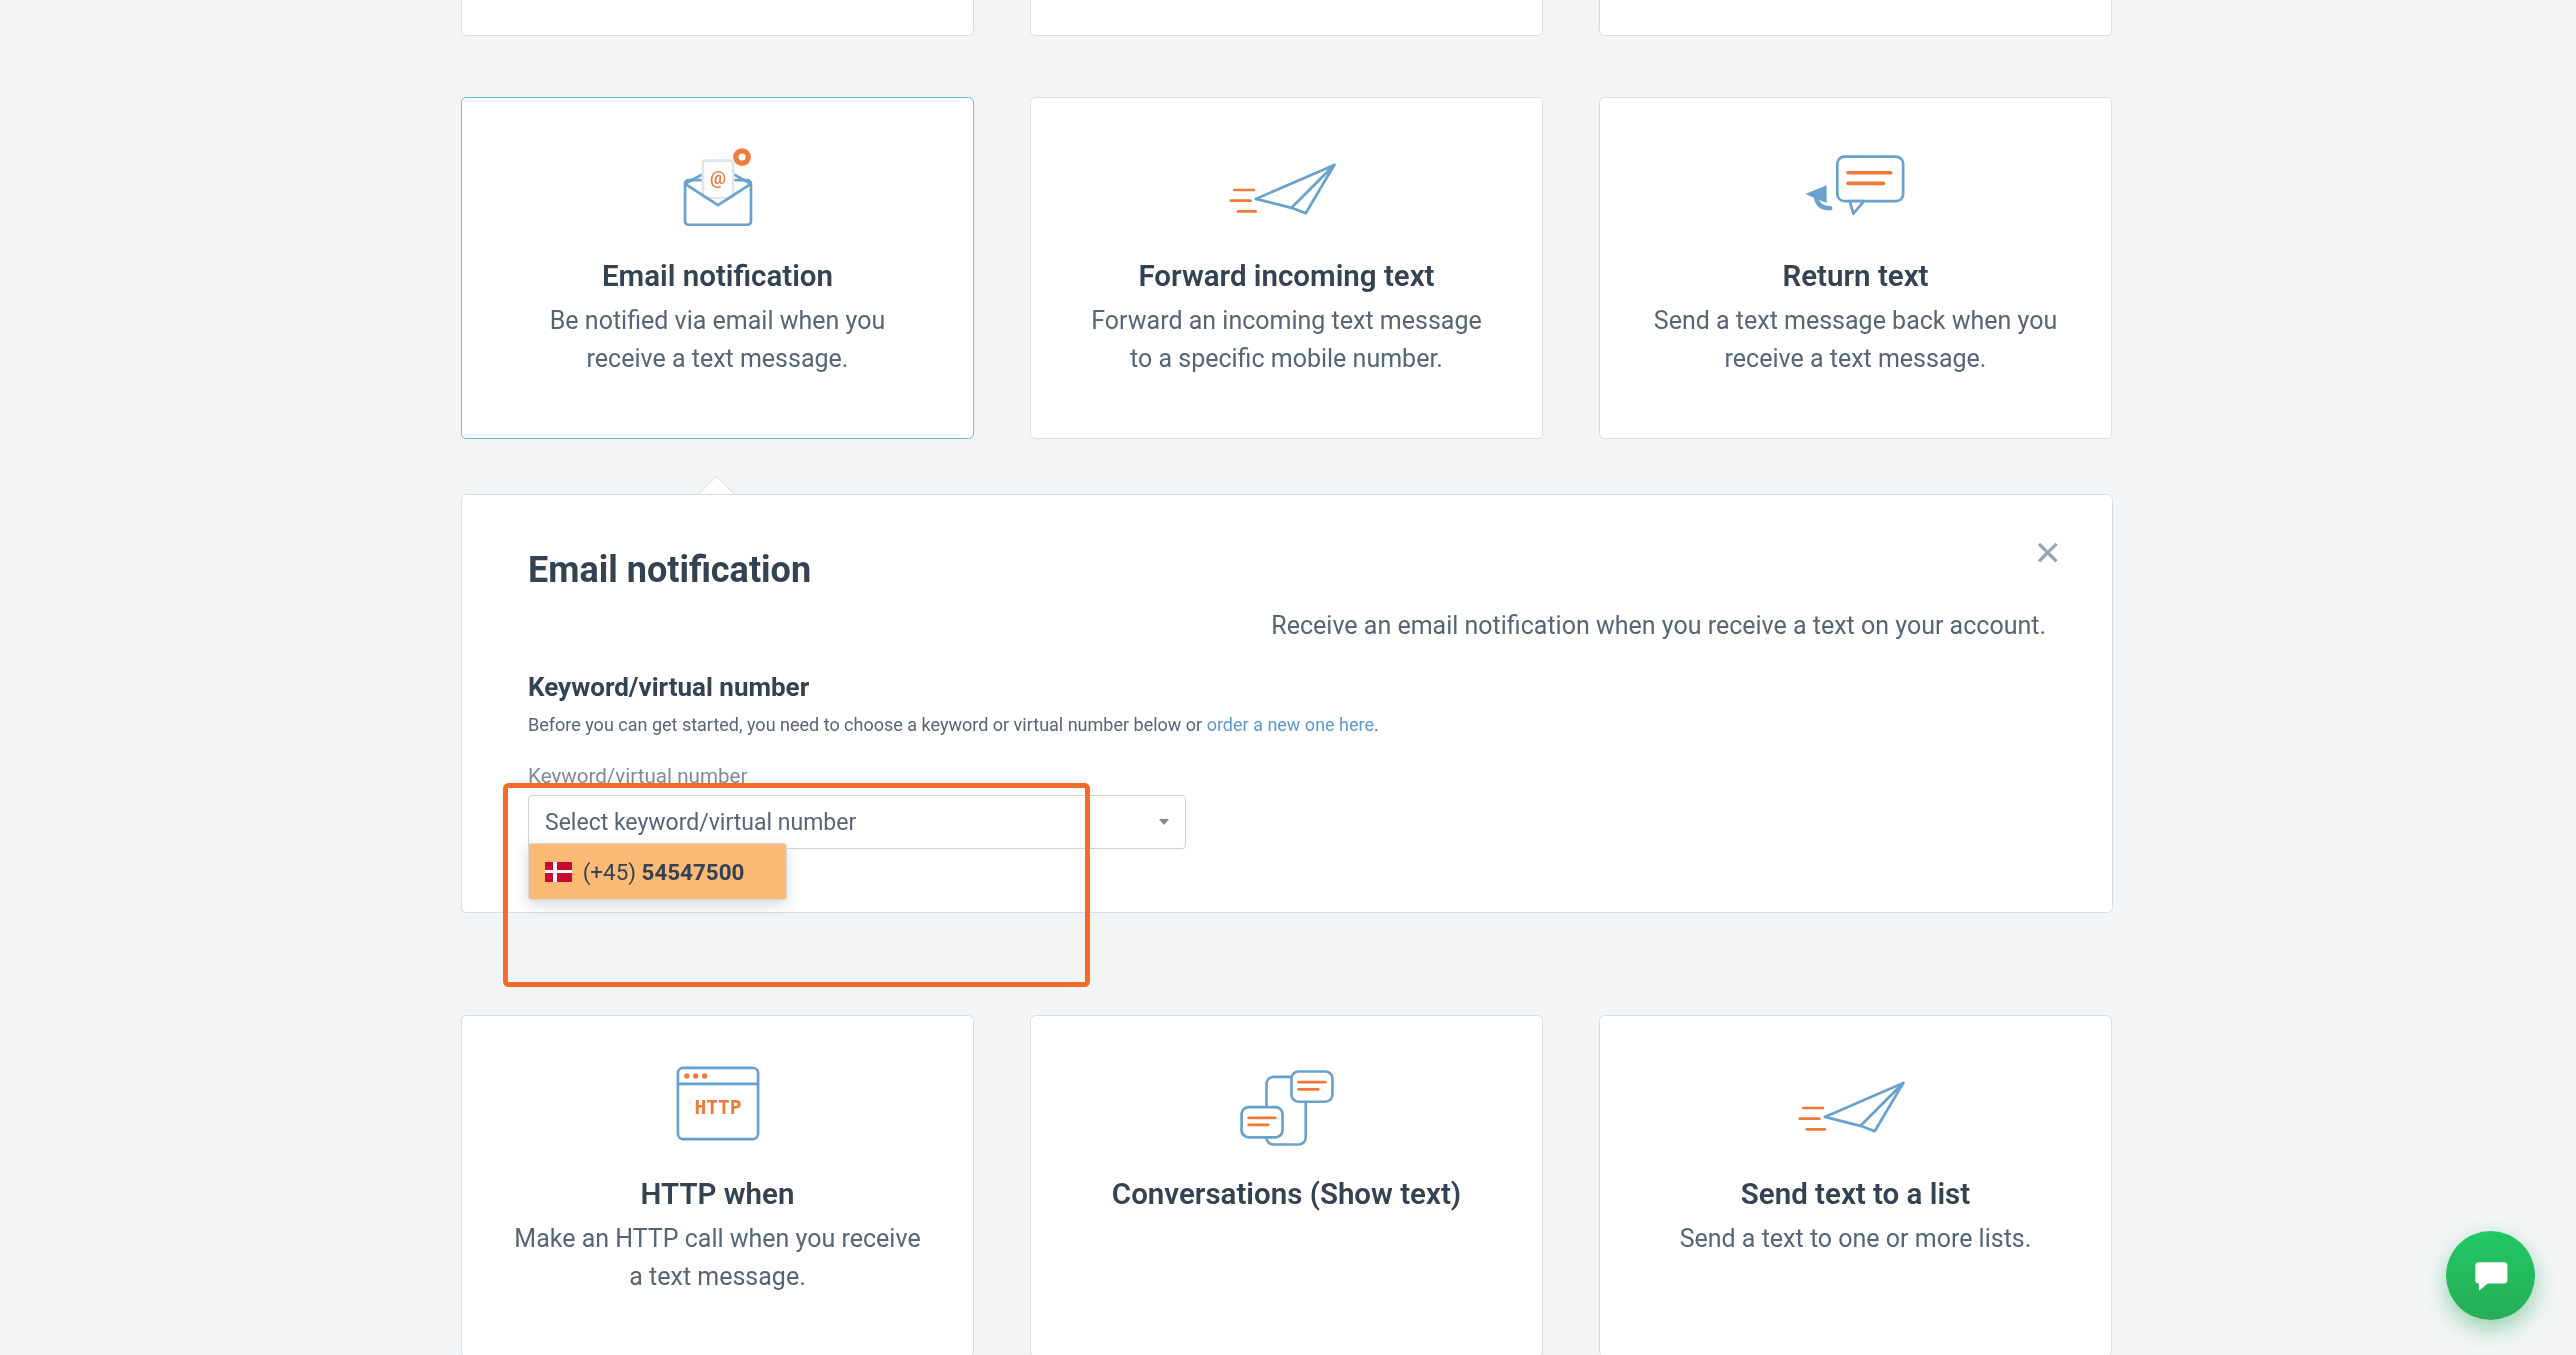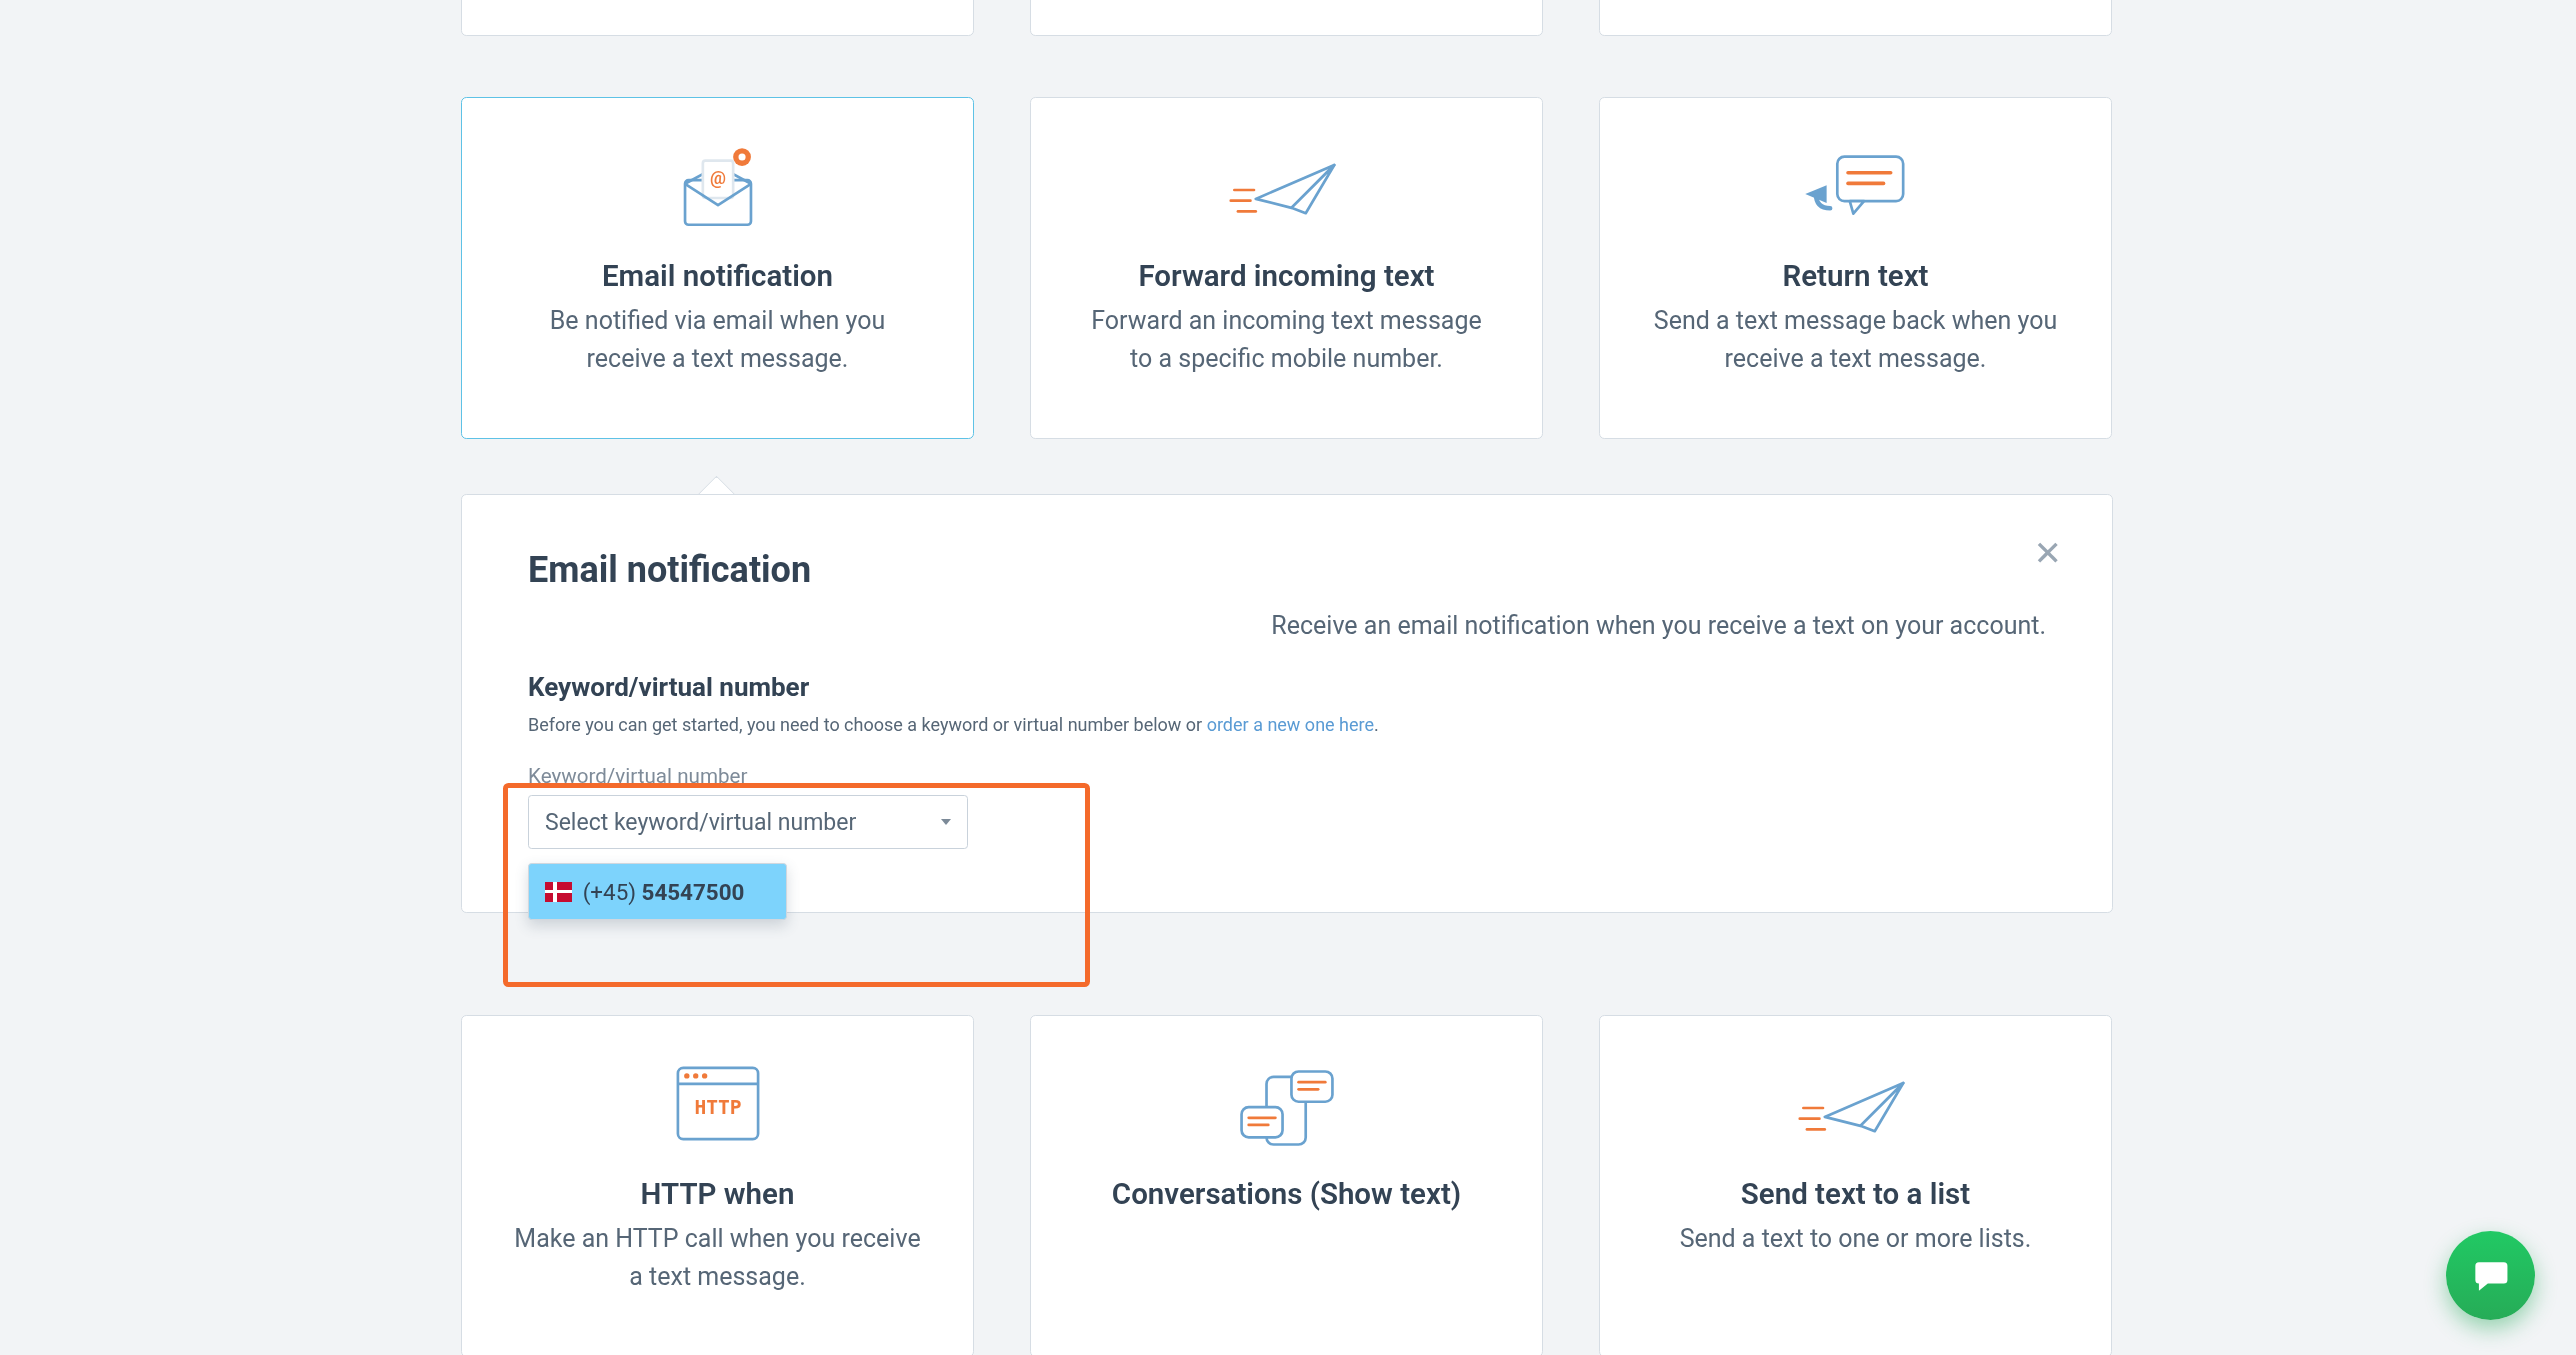--- a/index.html
+++ b/index.html
@@ -177,21 +177,21 @@
     position: relative;
     max-width: 546px;
   }
   .field-label {
     font-size: 20.6px;
     color: var(--text-light);
     margin-bottom: 7.2px;
   }
   .select-wrap {
     position: relative;
-    width: 440px;
+    width: 658px;
     border-radius: 27px;
   }
   .select-box {
     display: flex;
     align-items: center;
     width: 100%;
     height: 54px;
     padding: 0 16px;
     border: 0.9px solid #c9d2db;
     border-radius: 3.6px;
@@ -202,24 +202,24 @@
   }
   .select-box .caret {
     margin-left: auto;
     width: 0; height: 0;
     border-left: 5.4px solid transparent;
     border-right: 5.4px solid transparent;
     border-top: 6.3px solid #7c8a98;
   }
   .dropdown {
     position: absolute;
-    top: 68px;
+    top: 48px;
     left: 0;
     width: 259px;
-    background: #7dd3fc;
+    background: #fdba74;
     border: 0.9px solid #d0d7de;
     border-radius: 3.6px;
     box-shadow: 0 5.4px 14.3px rgba(60, 80, 100, 0.2);
     z-index: 50;
   }
   .dropdown-item {
     display: flex;
     align-items: center;
     gap: 10.7px;
     padding: 14.3px 16px;

